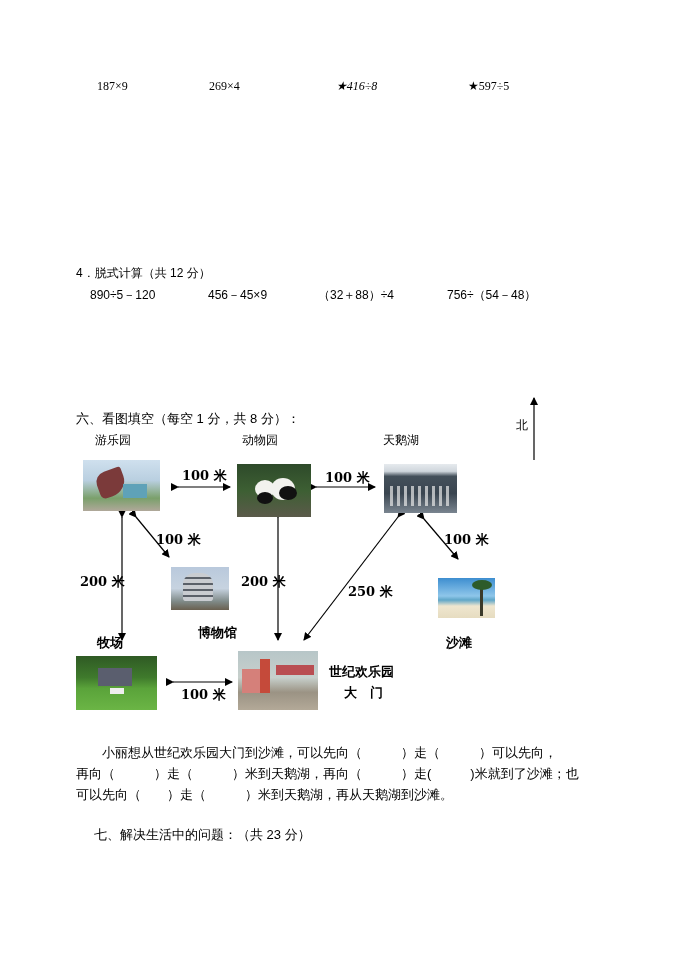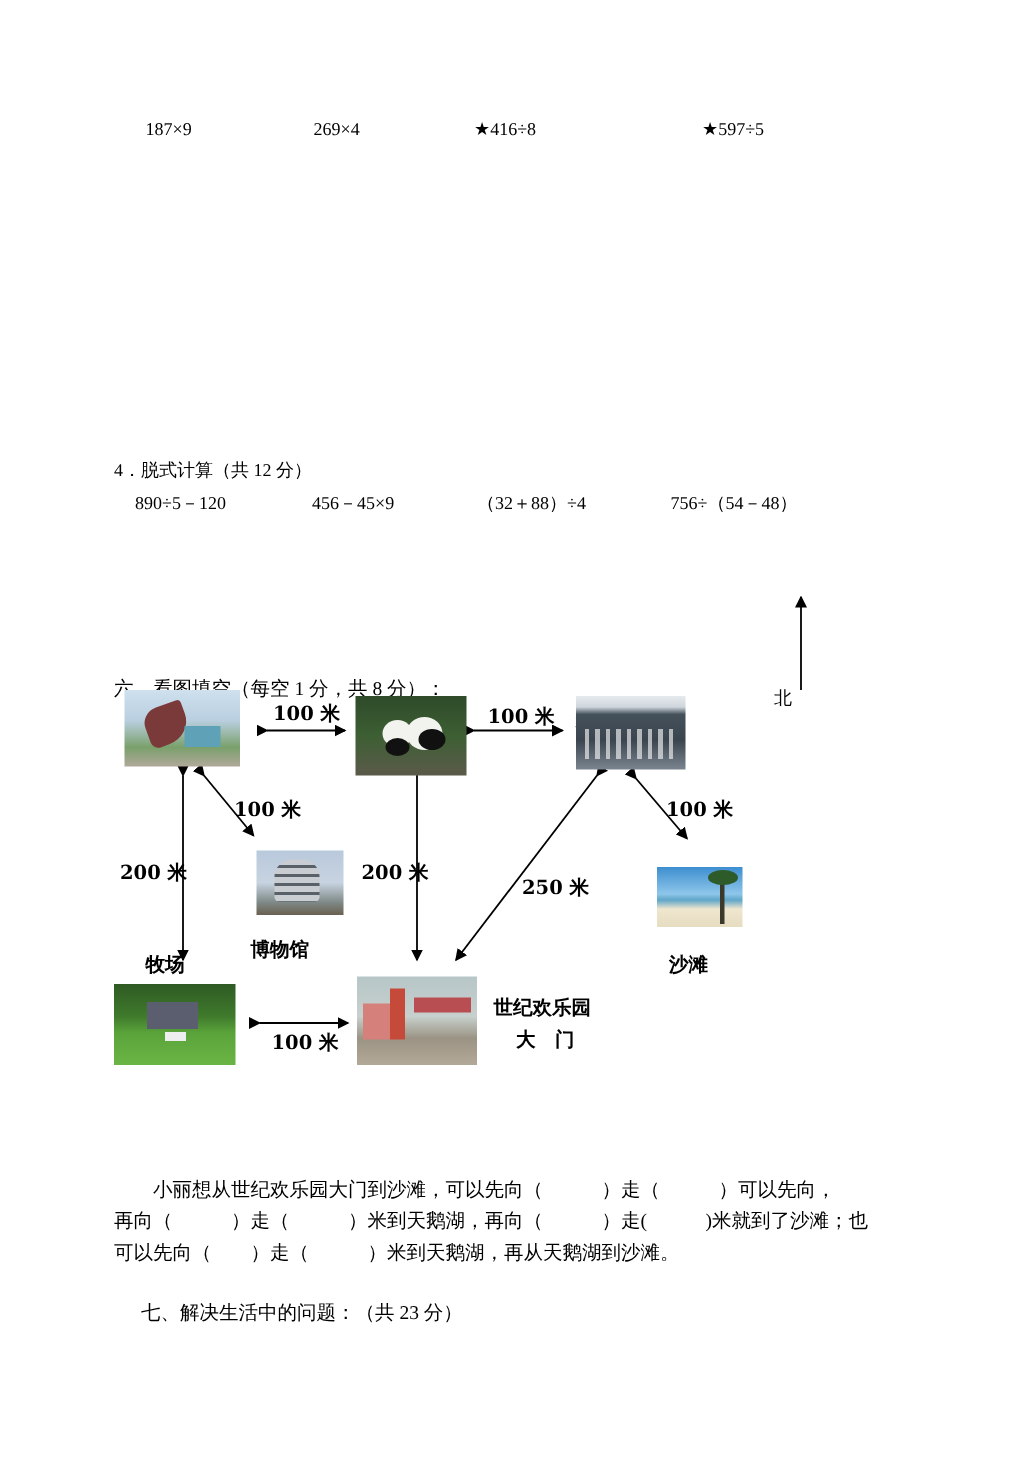--- a/index.html
+++ b/index.html
@@ -1,32 +1,32 @@
 <!DOCTYPE html>
 <html><head>
 <meta charset="utf-8">
 <style>
   html, body { margin:0; padding:0; background:#fff; }
   body { width:688px; height:971px; position:relative; overflow:hidden;
          font-family: "DejaVu Serif", "Liberation Serif", serif; color:#000; }
   .abs { position:absolute; white-space:nowrap; }
   .calc { font-size:12px; font-family: "Liberation Serif", serif; }
-  .sans { font-family: Liberation Serif, serif; margin-top: 40px; }
+  .sans { font-family: Liberation Sans, sans-serif; }
   .hdr { font-size:13px; }
   .lbl { font-size:12px; }
   .blbl { font-size:13px; font-weight:bold; }
   .photo { position:absolute; }
   .para { font-size:13px; line-height:21px; }
 </style>
 </head>
 <body>
 
 <div class="abs calc" style="left:97px;top:79px;">187×9</div>
 <div class="abs calc" style="left:209px;top:79px;">269×4</div>
-<div class="abs calc" style="left:316px;top:79px;">★416÷8</div>
+<div class="abs calc" style="left:336px;top:79px;font-style:italic;">★416÷8</div>
 <div class="abs calc" style="left:468px;top:79px;">★597÷5</div>
 
 <div class="abs sans" style="left:76px;top:265px;font-size:12px;">4．脱式计算（共 12 分）</div>
 <div class="abs sans" style="left:90px;top:287px;font-size:12px;">890÷5－120</div>
 <div class="abs sans" style="left:208px;top:287px;font-size:12px;">456－45×9</div>
 <div class="abs sans" style="left:318px;top:287px;font-size:12px;">（32＋88）÷4</div>
 <div class="abs sans" style="left:447px;top:287px;font-size:12px;text-align:center;">756÷（54－48）</div>
 
 <div class="abs sans hdr" style="left:76px;top:410px;">六、看图填空（每空 1 分，共 8 分）：</div>
 <div class="abs sans lbl" style="left:95px;top:432px;">游乐园</div>
@@ -94,21 +94,21 @@
 
 <div class="abs blbl" style="left:182px;top:467px;">100 米</div>
 <div class="abs blbl" style="left:325px;top:469px;">100 米</div>
 <div class="abs blbl" style="left:156px;top:531px;">100 米</div>
 <div class="abs blbl" style="left:444px;top:531px;">100 米</div>
 <div class="abs blbl" style="left:80px;top:573px;">200 米</div>
 <div class="abs blbl" style="left:241px;top:573px;">200 米</div>
 <div class="abs blbl" style="left:348px;top:583px;">250 米</div>
 <div class="abs blbl" style="left:181px;top:686px;">100 米</div>
 
-<div class="abs blbl" style="left:167px;top:624px;">博物馆</div>
+<div class="abs blbl" style="left:198px;top:624px;">博物馆</div>
 <div class="abs blbl" style="left:82px;top:634px;margin-left:15px;">牧场</div>
 <div class="abs blbl" style="left:446px;top:634px;">沙滩</div>
 <div class="abs blbl" style="left:329px;top:663px;">世纪欢乐园</div>
 <div class="abs blbl" style="left:344px;top:684px;">大　门</div>
 
 <div class="abs sans para" style="left:76px;top:742px;">　　小丽想从世纪欢乐园大门到沙滩，可以先向（　　　）走（　　　）可以先向，</div>
 <div class="abs sans para" style="left:76px;top:763px;">再向（　　　）走（　　　）米到天鹅湖，再向（　　　）走(　　　)米就到了沙滩；也</div>
 <div class="abs sans para" style="left:76px;top:784px;">可以先向（　　）走（　　　）米到天鹅湖，再从天鹅湖到沙滩。</div>
 
 <div class="abs sans hdr" style="left:94px;top:826px;">七、解决生活中的问题：（共 23 分）</div>

